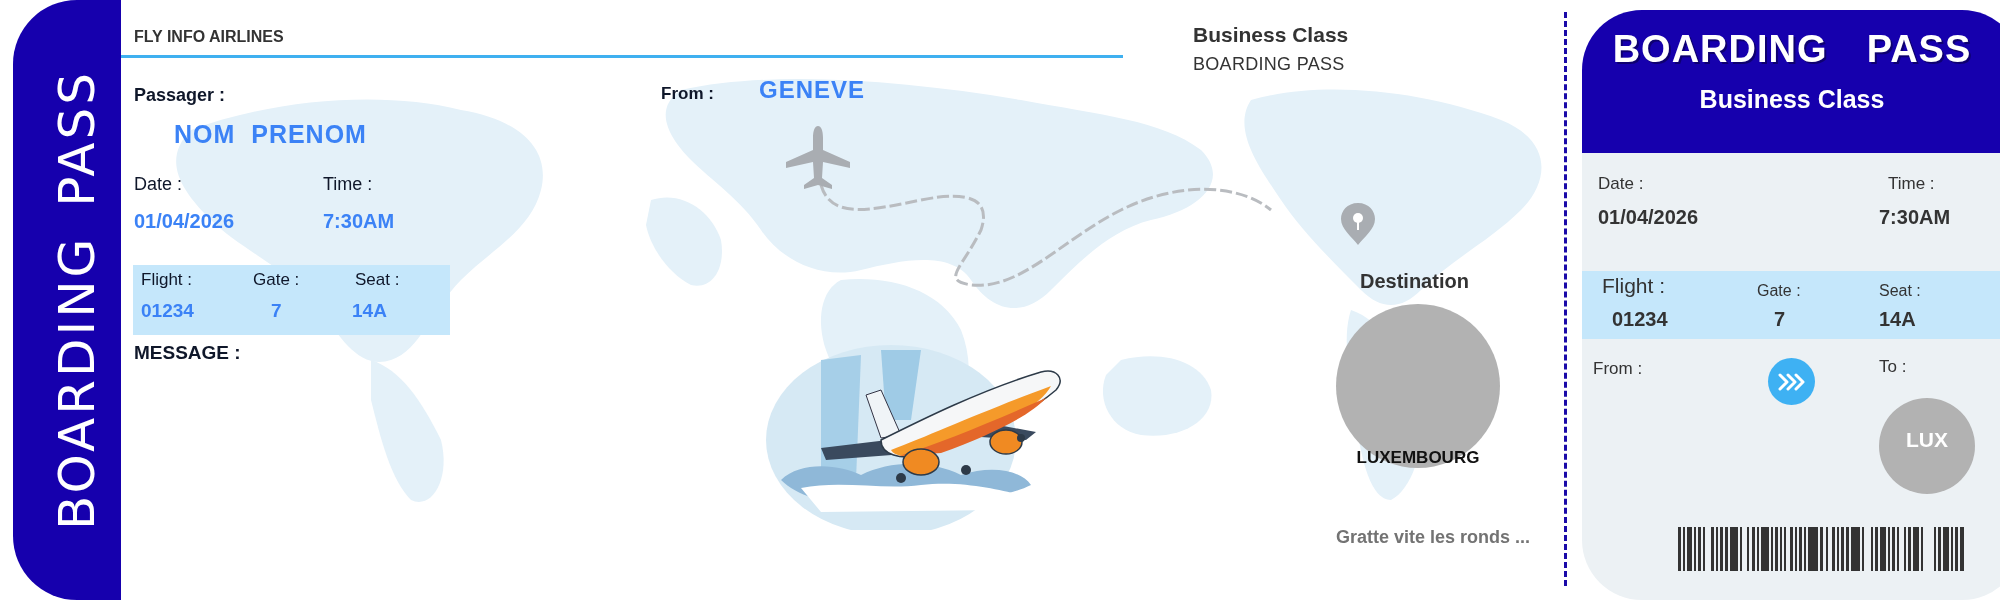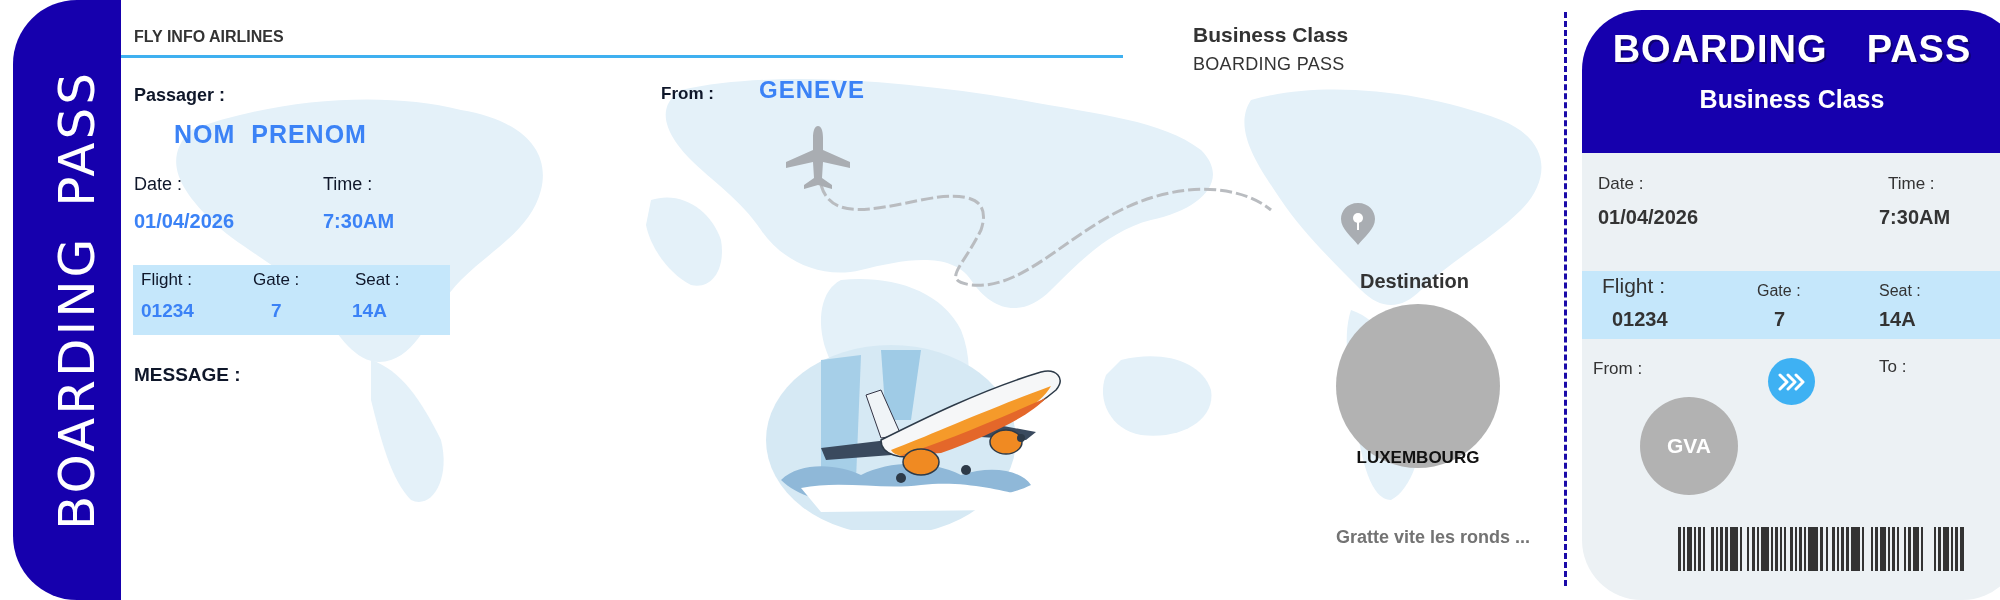--- a/index.html
+++ b/index.html
@@ -130,21 +130,21 @@
   <div class="val" style="left:323px; top:210px; font-size:20px;">7:30AM</div>
 
   <div class="info-band"></div>
   <div class="lbl" style="left:141px; top:270px; font-size:17px;">Flight :</div>
   <div class="val" style="left:141px; top:300px; font-size:19px;">01234</div>
   <div class="lbl" style="left:253px; top:270px; font-size:17px;">Gate :</div>
   <div class="val" style="left:271px; top:300px; font-size:19px;">7</div>
   <div class="lbl" style="left:355px; top:270px; font-size:17px;">Seat :</div>
   <div class="val" style="left:352px; top:300px; font-size:19px;">14A</div>
 
-  <div class="lbl b" style="left:134px; top:364px; font-size:19px;">MESSAGE :</div>
+  <div class="lbl b" style="left:134px; top:342px; font-size:19px;">MESSAGE :</div>
 
   <div class="lbl b" style="left:661px; top:84px; font-size:17px;">From :</div>
   <div class="val" style="left:759px; top:76px; font-size:24px; letter-spacing:1px;">GENEVE</div>
 
   <div class="class-title">Business Class</div>
   <div class="class-sub">BOARDING PASS</div>
 
   <div class="dest-label">Destination</div>
   <div class="dest-circle">
     <span>LUXEMBOURG</span>
@@ -175,22 +175,22 @@
   <div class="s-val" style="left:297px; top:298px;">14A</div>
 
   <div class="s-lbl" style="left:11px; top:349px;">From :</div>
   <div class="arrow-btn">
     <svg width="30" height="20" viewBox="0 0 30 20">
       <path d="M3 3 L10 10 L3 17 M11 3 L18 10 L11 17 M19 3 L26 10 L19 17" fill="none" stroke="#fff" stroke-width="3" stroke-linecap="round" stroke-linejoin="round"></path>
     </svg>
   </div>
   <div class="s-lbl" style="left:297px; top:347px;">To :</div>
 
-  <div class="code-circle" style="left:58px; top:387px;">
-    <span>GVA</span>
+  <div class="code-circle" style="left:297px; top:388px; width:96px; height:96px; align-items:flex-start; padding-top:30px;">
+    <span>LUX</span>
   </div>
 
   <svg class="barcode" viewBox="0 0 286 44" preserveAspectRatio="none">
     <g fill="#333">
       <rect x="0" y="0" width="3" height="44"></rect>
         <rect x="5" y="0" width="2" height="44"></rect>
         <rect x="9" y="0" width="5" height="44"></rect>
       <rect x="16" y="0" width="2" height="44"></rect>
         <rect x="20" y="0" width="3" height="44"></rect>
         <rect x="25" y="0" width="2" height="44"></rect>

